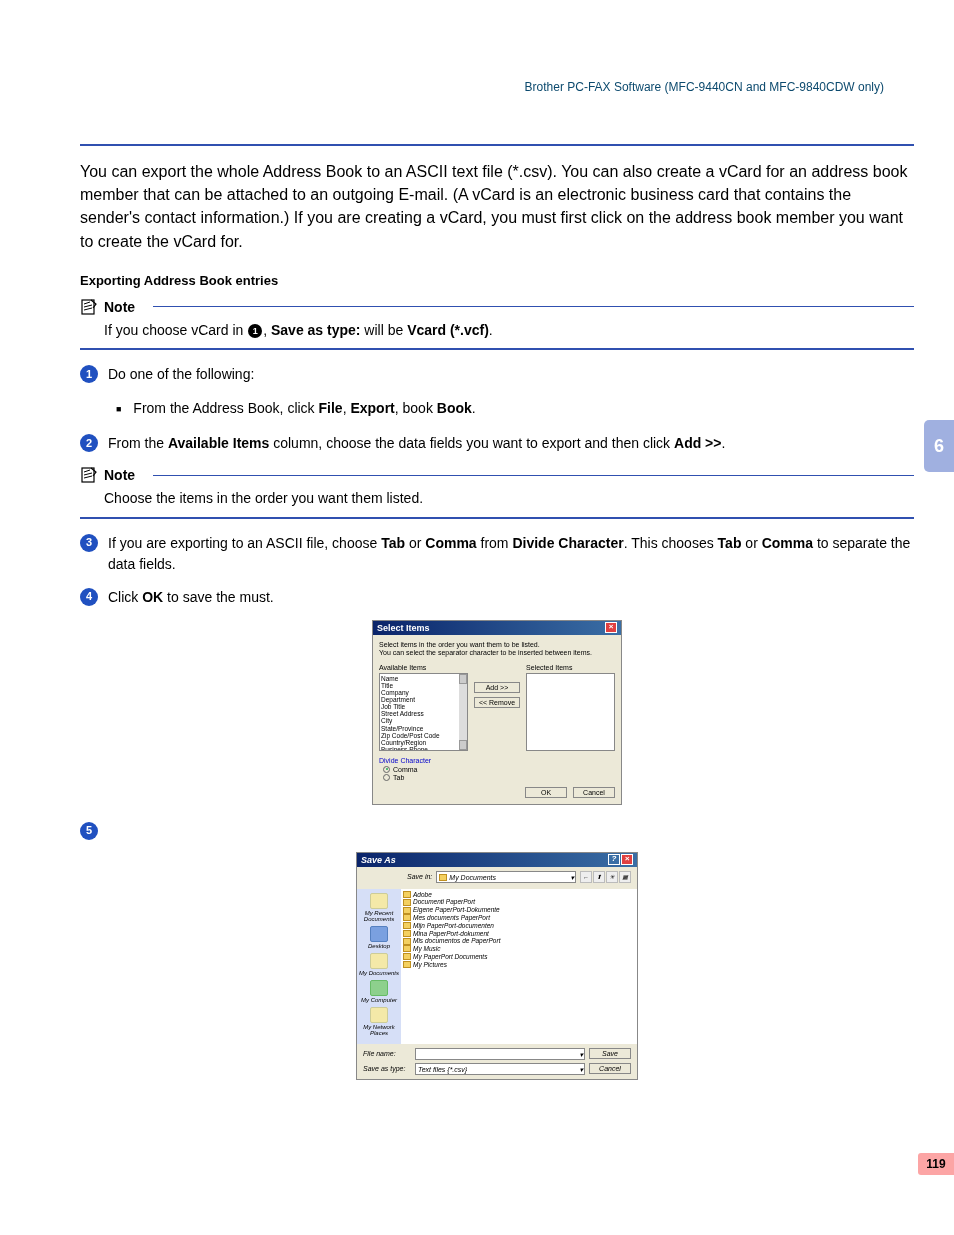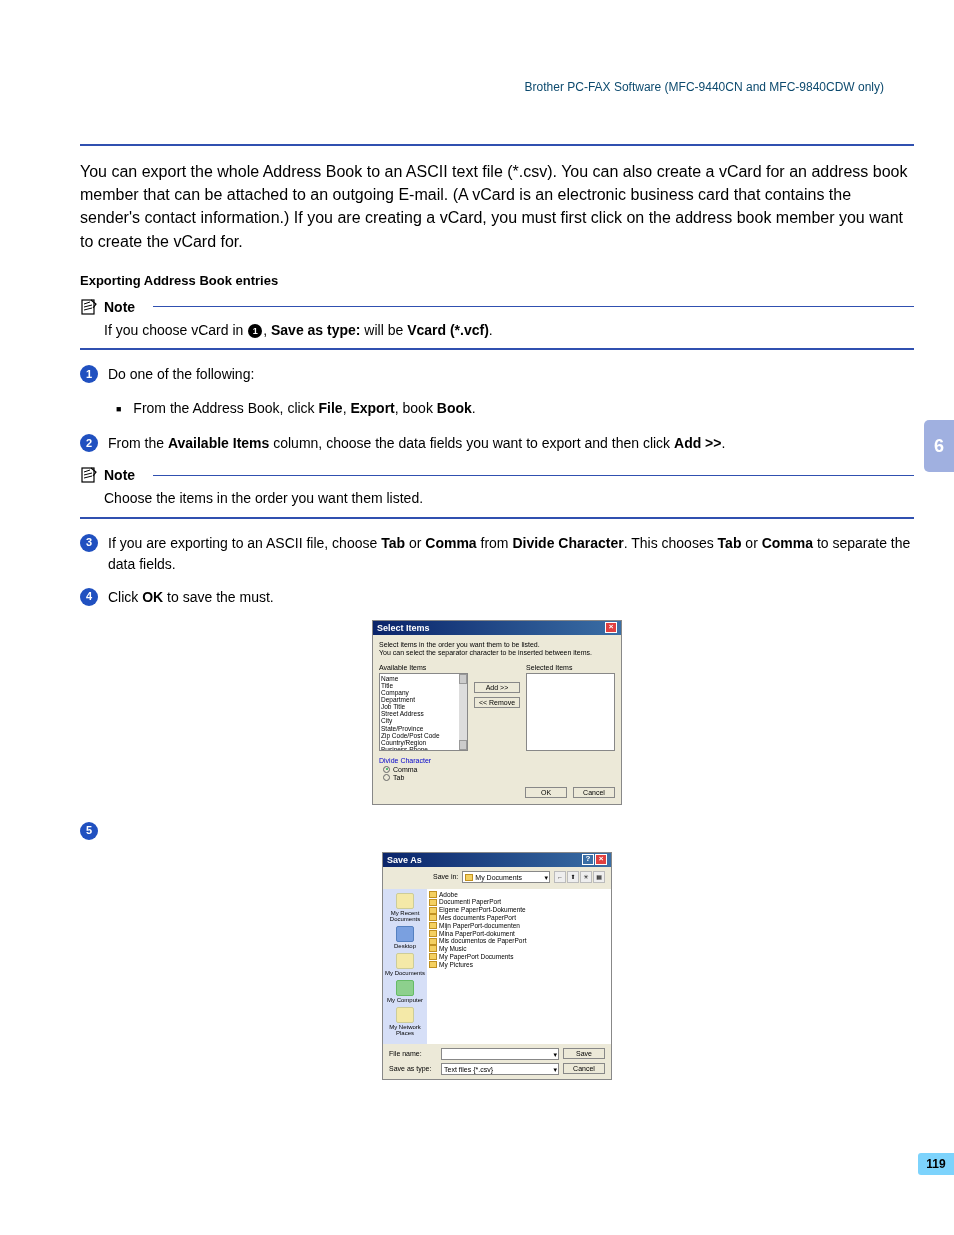--- a/index.html
+++ b/index.html
@@ -37,21 +37,21 @@
     font-size: 18px;
     font-weight: bold;
     border-radius: 5px 0 0 5px;
   }
   .page-number-tab {
     position: absolute;
     right: 0;
     bottom: 60px;
     width: 36px;
     height: 22px;
-    background: #7dd3fc;
+    background: #fca5a5;
     border-radius: 3px 0 0 3px;
     display: flex;
     align-items: center;
     justify-content: center;
     font-size: 12px;
     font-weight: bold;
   }
   h1 {
     font-size: 20px;
     font-weight: bold;
@@ -158,21 +158,21 @@
     vertical-align: middle;
   }
   .dialog {
     margin: 8px auto 16px auto;
     font-size: 8px;
     border: 1px solid #888;
     background: #ece9d8;
     position: relative;
   }
   .dialog.select-items { width: 250px; }
-  .dialog.save-as { width: 230px; }
+  .dialog.save-as { width: 282px; font-style: italic; }
   .titlebar {
     background: linear-gradient(to right, #0a246a, #3a6ea5);
     color: #fff;
     padding: 2px 4px;
     font-weight: bold;
     font-size: 9px;
     display: flex;
     justify-content: space-between;
     align-items: center;
     height: 14px;

